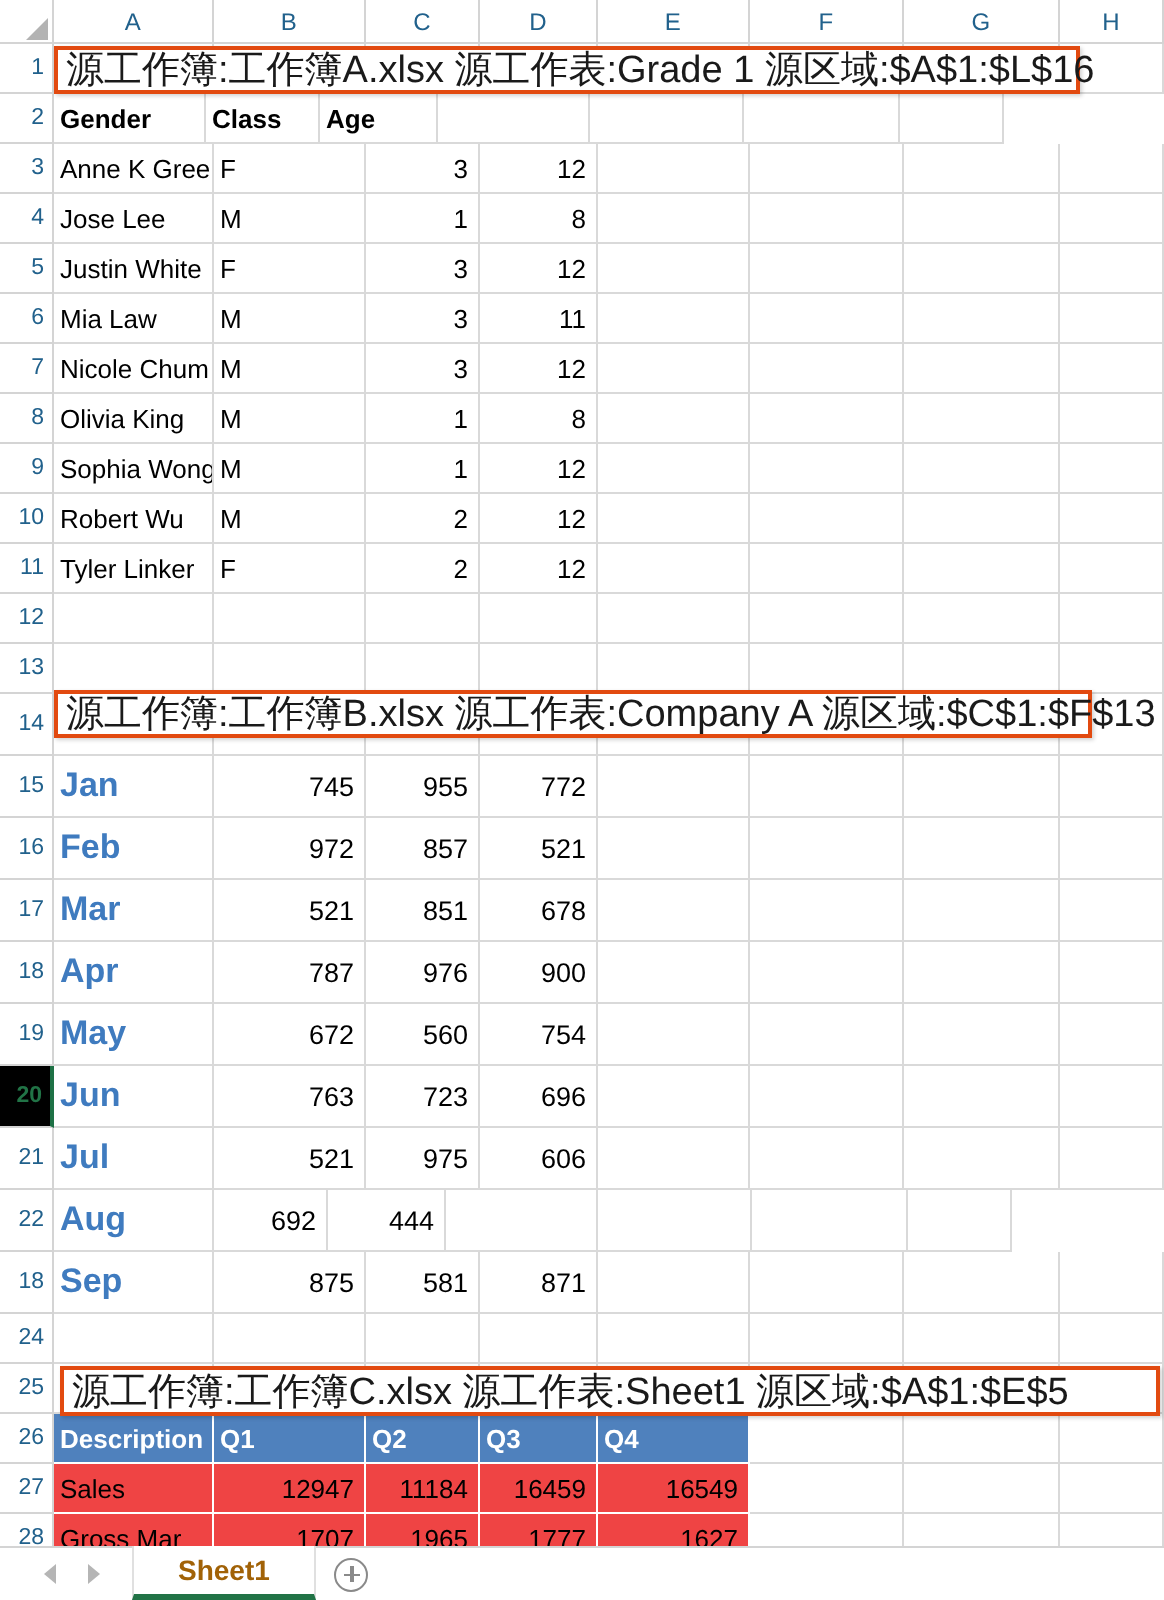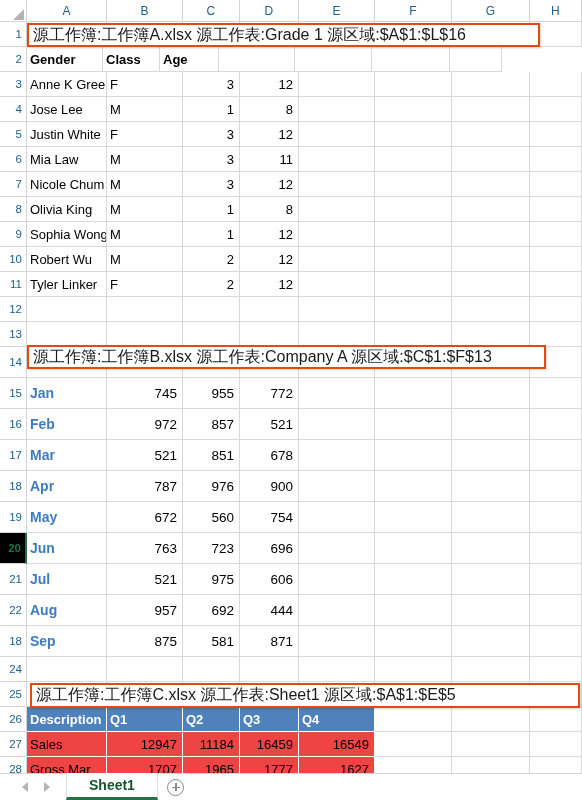--- a/index.html
+++ b/index.html
@@ -77,48 +77,48 @@
   .wH { width: 52px; flex: 0 0 52px; }
 
   .h22 { height: 25px; }
   .h31 { height: 31px; }
   .callout-box {
     position: absolute; z-index: 6;
     border: 2px solid #e24a10;
     background: #ffffff;
     display: flex; align-items: center;
     padding-left: 4px;
-    font-size: 16px; color: #1a1a1a;
+    font-size: 19px; color: #1a1a1a;
     white-space: nowrap;
     box-shadow: 1px 1px 2px rgba(0,0,0,.18);
   }
 
   
   .blue-head { color: #3f7bbf; font-weight: bold; font-size: 16.5px; }
-  .blue-month { color: #3f7bbf; font-weight: bold; font-size: 14px; }
+  .blue-month { color: #3f7bbf; font-weight: bold; font-size: 17px; }
   .t2num { font-size: 13.5px; color: #000; }
 
   
   .bhdr { background: #4f81bd; color: #ffffff; font-weight: bold;
           border-right: 1px solid #ffffff; border-bottom: 1px solid #ffffff; }
   .bband { background: #ef4444; border-right: 1px solid #ffffff; border-bottom: 1px solid #ffffff; }
 
   
   .tabbar {
     position: absolute; left: 0; bottom: 0; width: 582px; height: 27px;
     background: #ffffff; border-top: 1px solid #d4d4d4;
     display: flex; align-items: stretch;
   }
   .navbtns { display: flex; align-items: center; gap: 16px; padding: 0 16px 0 22px; }
   .arrow { width: 0; height: 0; opacity: .45; }
   .arrow.left  { border-top: 5px solid transparent; border-bottom: 5px solid transparent; border-right: 6px solid #5a5a5a; }
   .arrow.right { border-top: 5px solid transparent; border-bottom: 5px solid transparent; border-left: 6px solid #5a5a5a; }
   .sheet-tab {
     display: flex; align-items: center; padding: 0 22px;
-    font-size: 14px; font-weight: bold; color: #14532d;
+    font-size: 14px; font-weight: bold; color: #a16207;
     background: #ffffff; border-bottom: 3px solid #217346;
     border-left: 1px solid #e0e0e0; border-right: 1px solid #e0e0e0;
     margin-top: -1px;
   }
   .addsheet {
     display: flex; align-items: center; justify-content: center;
     width: 36px; color: #6b6b6b; font-size: 15px;
   }
   .plus-circle {
     width: 17px; height: 17px; border-radius: 50%;
@@ -383,21 +383,20 @@
         <div class="cell wC num t2num">975</div>
         <div class="cell wD num t2num">606</div>
         <div class="cell wE"></div>
         <div class="cell wF"></div>
         <div class="cell wG"></div>
         <div class="cell wH"></div>
       </div>
       <div class="row h31">
         <div class="rowhead">22</div>
         <div class="cell wA blue-month">Aug</div>
-        <div class="cell wB num t2num">957</div>
         <div class="cell wC num t2num">692</div>
         <div class="cell wD num t2num">444</div>
         <div class="cell wE"></div>
         <div class="cell wF"></div>
         <div class="cell wG"></div>
         <div class="cell wH"></div>
       </div>
       <div class="row h31">
         <div class="rowhead">18</div>
         <div class="cell wA blue-month">Sep</div>

